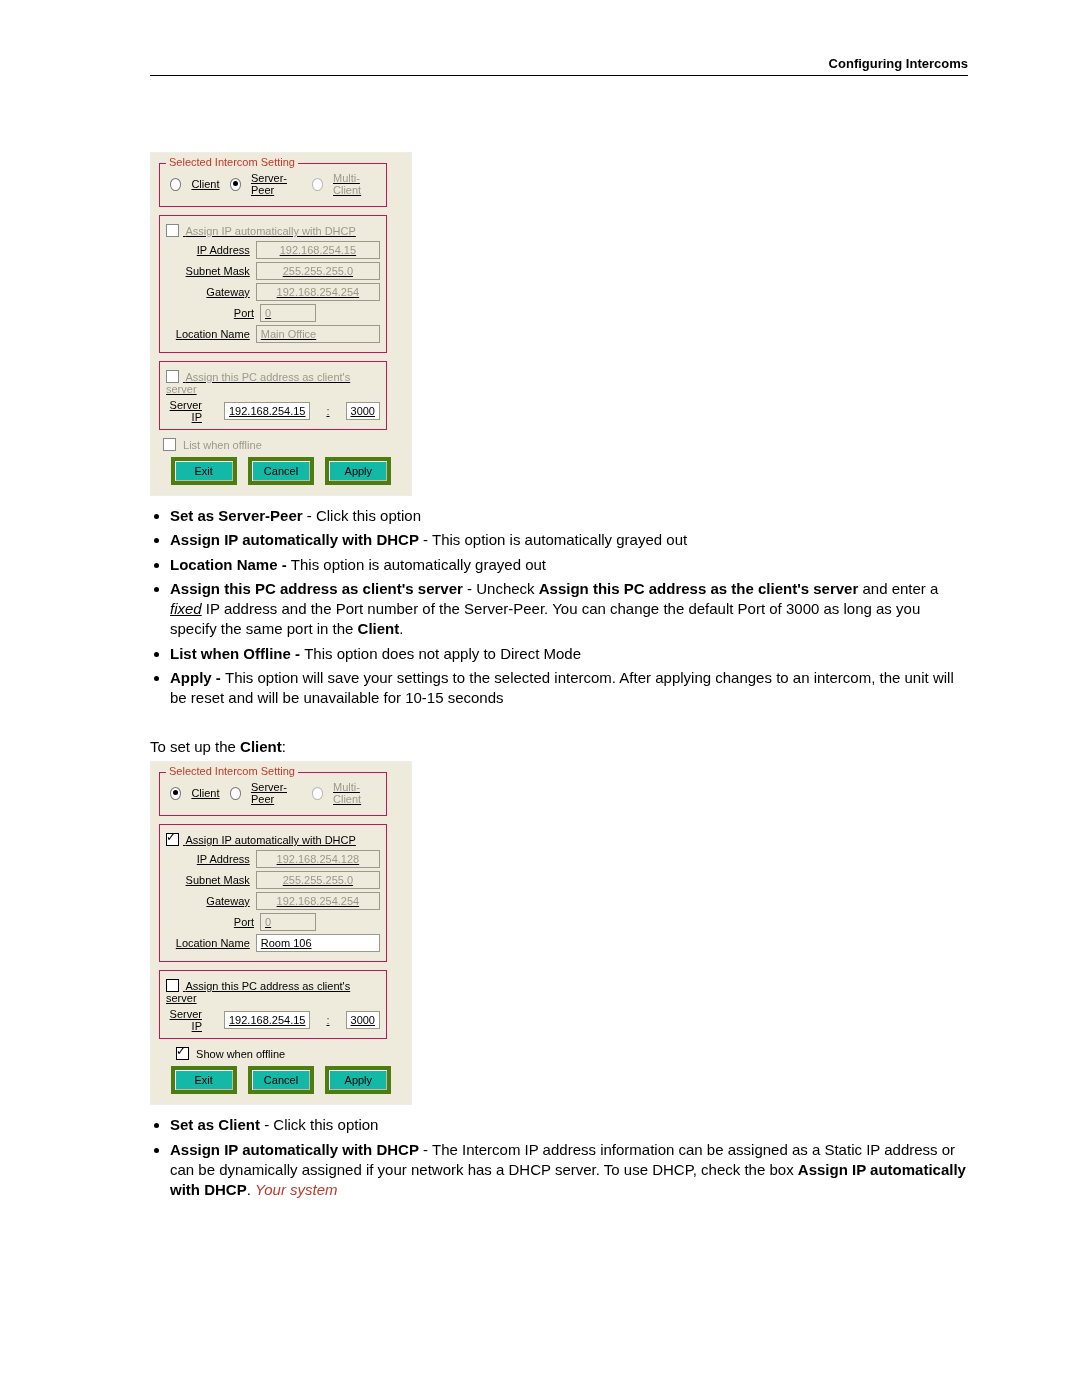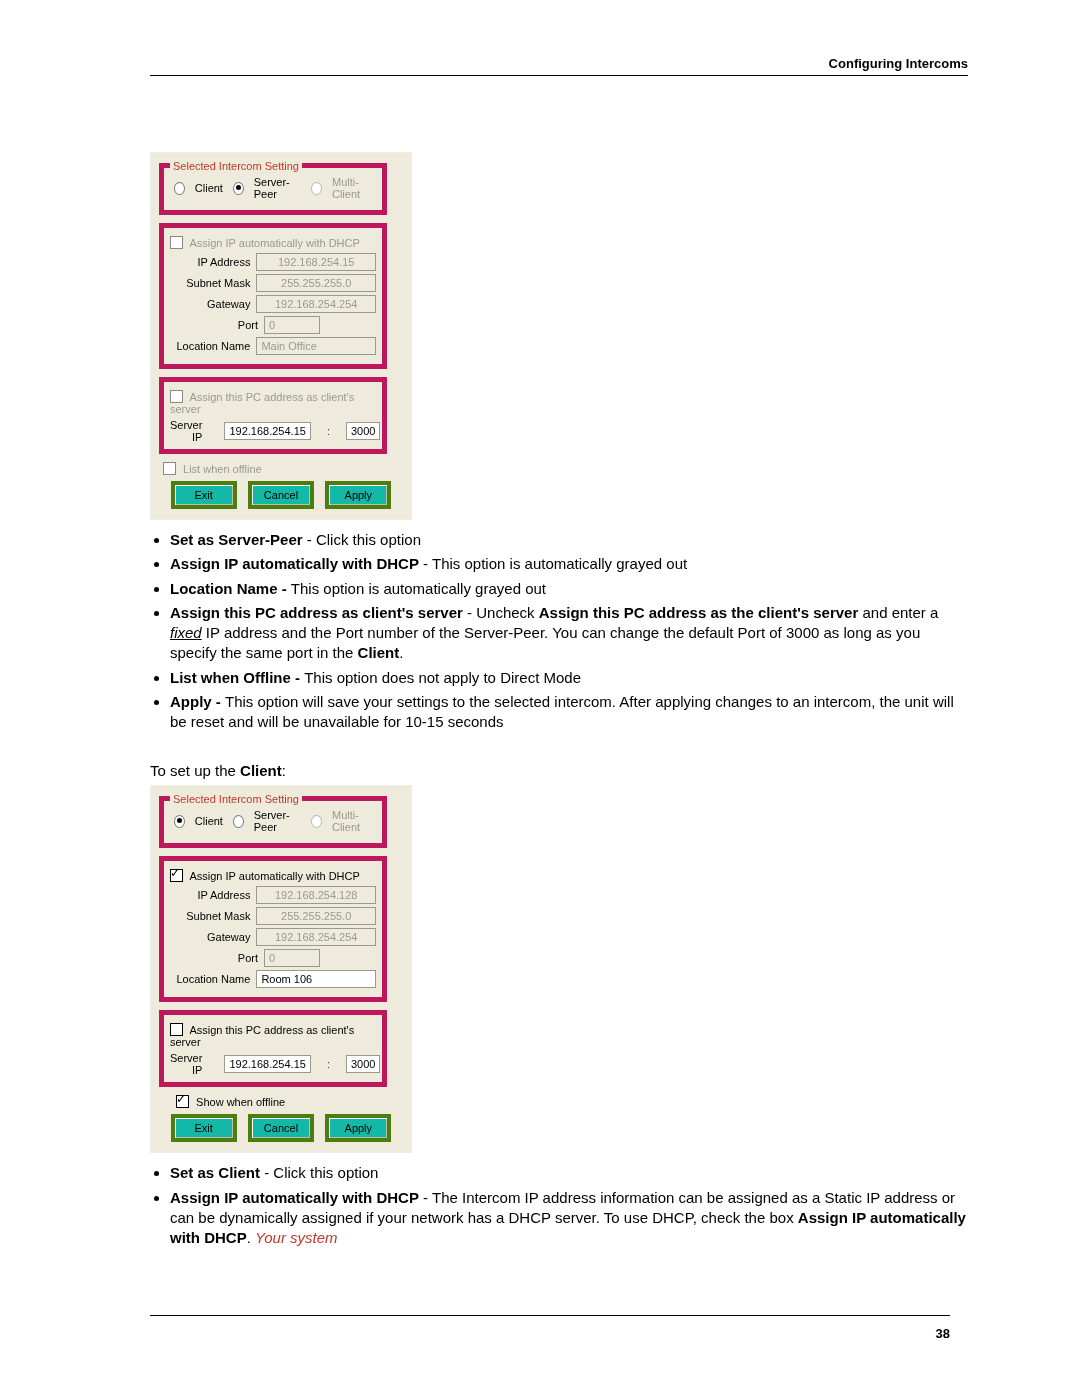--- a/index.html
+++ b/index.html
@@ -41,24 +41,25 @@
     background: #eeebdd;
     border: 1px solid #efeee6;
     box-sizing: border-box;
     padding: 8px 8px 10px 8px;
     font-size: 11px;
     color: #000;
     font-family: Tahoma, Arial, sans-serif;
     position: relative;
   }
   .group {
-    border: 5px solid #be185d;
+    border: 1px solid #be185d;
     margin: 2px 16px 8px 0;
     padding: 8px 6px 6px 6px;
     position: relative;
+    text-decoration: underline;
   }
   .group-legend {
     position: absolute;
     top: -8px;
     left: 6px;
     background: #eeebdd;
     padding: 0 3px;
     font-size: 11px;
     color: #c0392b;
   }
@@ -375,18 +376,14 @@
 
   <ul class="bullets" style="margin-bottom:0;">
     <li>
       <b>Set as Client</b><span> - Click this option</span>
     </li>
     <li>
       <b>Assign IP automatically with DHCP</b><span> - The Intercom IP address information can be assigned as a Static IP address or can be dynamically assigned if your network has a DHCP server. To use DHCP, check the box </span><b>Assign IP automatically with DHCP</b><span>. </span><span class="red-ital">Your system</span>
     </li>
   </ul>
 
-  <div class="ftr">
-    <div class="ftr-line"></div>
-    <div class="ftr-num">38</div>
-  </div>
 
 </div>
 
 </body></html>

